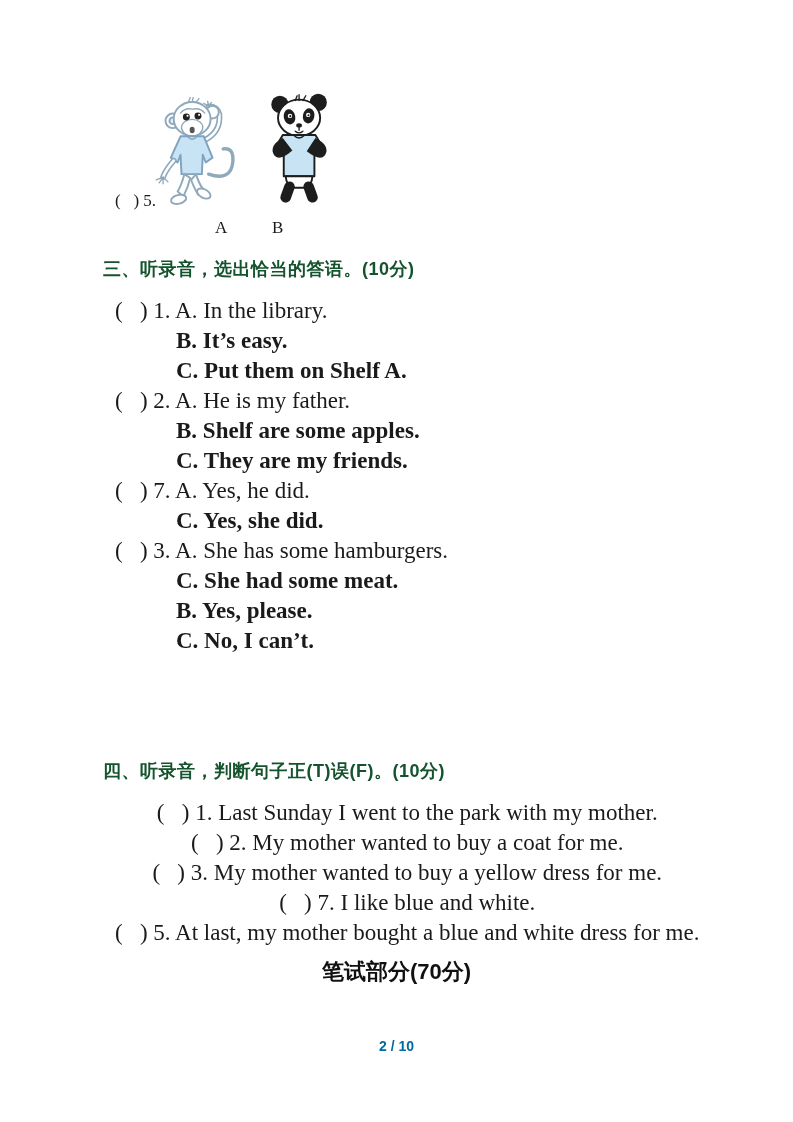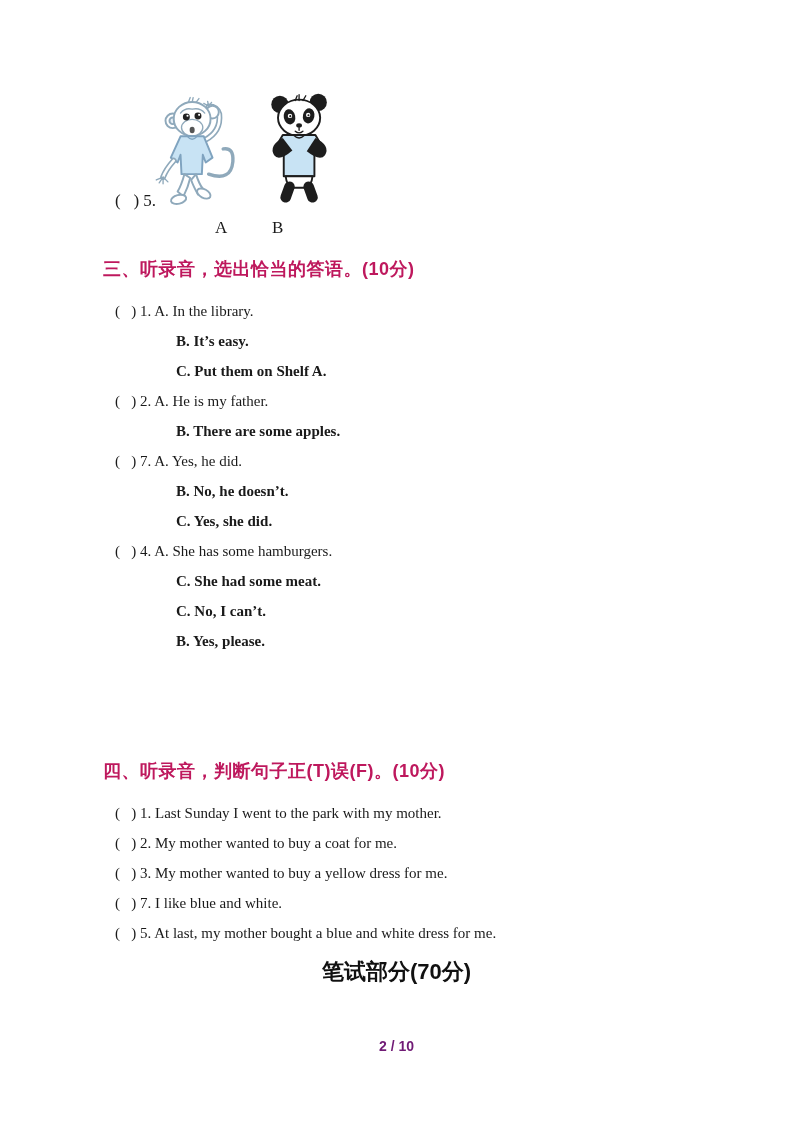--- a/index.html
+++ b/index.html
@@ -18,32 +18,32 @@
     font-size: 17px;
     white-space: pre;
     color: #1a1a1a;
   }
   .section-heading {
     position: absolute;
     left: 103px;
     font-family: "Liberation Sans", sans-serif;
     font-weight: bold;
     font-size: 18px;
-    color: #be185d;
+    color: #14532d;
     white-space: pre;
     letter-spacing: 0.5px;
   }
   .q-list {
     position: absolute;
     left: 115px;
   }
   .q-list .line {
     height: 30px;
     line-height: 30px;
-    font-size: 15px;
+    font-size: 23px;
     white-space: pre;
   }
   .q-list .line.opt { padding-left: 61px; font-weight: bold; }
   .choice-letter {
     position: absolute;
     font-size: 17px;
     color: #1a1a1a;
   }
   .written-title {
     position: absolute;
@@ -58,21 +58,21 @@
   }
   .page-number {
     position: absolute;
     top: 1038px;
     left: 0;
     width: 793px;
     text-align: center;
     font-family: "Liberation Sans", sans-serif;
     font-weight: bold;
     font-size: 14px;
-    color: #701a75;
+    color: #0369a1;
   }
   svg { display: block; }
 </style>
 </head>
 <body>
 
 <div class="page">
 
   <div class="abs" style="left:148px; top:84px; width:98px; height:126px;">
     <svg viewBox="0 0 100 130" width="98" height="126">
@@ -155,33 +155,33 @@
   <div class="choice-letter" style="left:215px; top:218px;">A</div>
   <div class="choice-letter" style="left:272px; top:218px;">B</div>
 
   <div class="section-heading" style="top:257px;">三、听录音，选出恰当的答语。(10分)</div>
 
   <div class="q-list" style="top:296px;">
     <div class="line">(   ) 1. A. In the library.</div>
     <div class="line opt">B. It’s easy.</div>
     <div class="line opt">C. Put them on Shelf A.</div>
     <div class="line">(   ) 2. A. He is my father.</div>
-    <div class="line opt">B. There are some apples.</div>
+    <div class="line opt">B. Shelf are some apples.</div>
+    <div class="line opt">C. They are my friends.</div>
     <div class="line">(   ) 7. A. Yes, he did.</div>
-    <div class="line opt">B. No, he doesn’t.</div>
     <div class="line opt">C. Yes, she did.</div>
-    <div class="line">(   ) 4. A. She has some hamburgers.</div>
+    <div class="line">(   ) 3. A. She has some hamburgers.</div>
     <div class="line opt">C. She had some meat.</div>
+    <div class="line opt">B. Yes, please.</div>
     <div class="line opt">C. No, I can’t.</div>
-    <div class="line opt">B. Yes, please.</div>
   </div>
 
   <div class="section-heading" style="top:759px;">四、听录音，判断句子正(T)误(F)。(10分)</div>
 
-  <div class="q-list" style="top:798px;">
+  <div class="q-list" style="top:798px;text-align:center;">
     <div class="line">(   ) 1. Last Sunday I went to the park with my mother.</div>
     <div class="line">(   ) 2. My mother wanted to buy a coat for me.</div>
     <div class="line">(   ) 3. My mother wanted to buy a yellow dress for me.</div>
     <div class="line">(   ) 7. I like blue and white.</div>
     <div class="line">(   ) 5. At last, my mother bought a blue and white dress for me.</div>
   </div>
 
   <div class="written-title">笔试部分(70分)</div>
 
   <div class="page-number">2 / 10</div>

